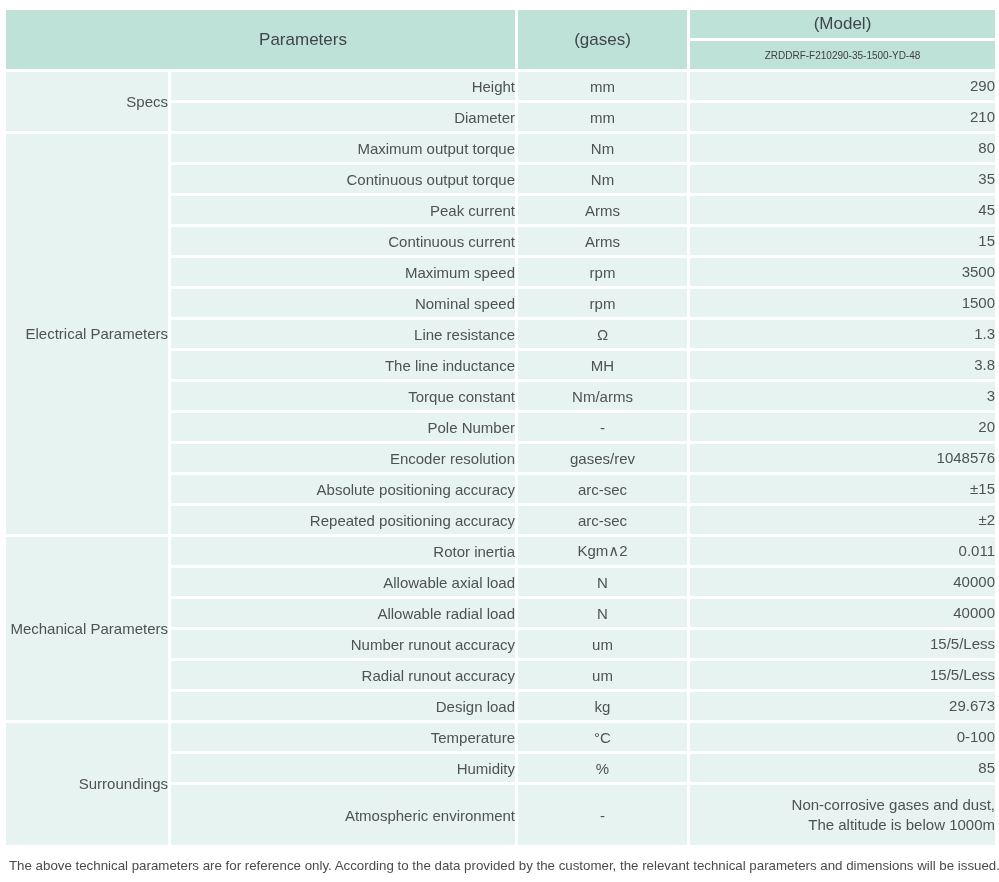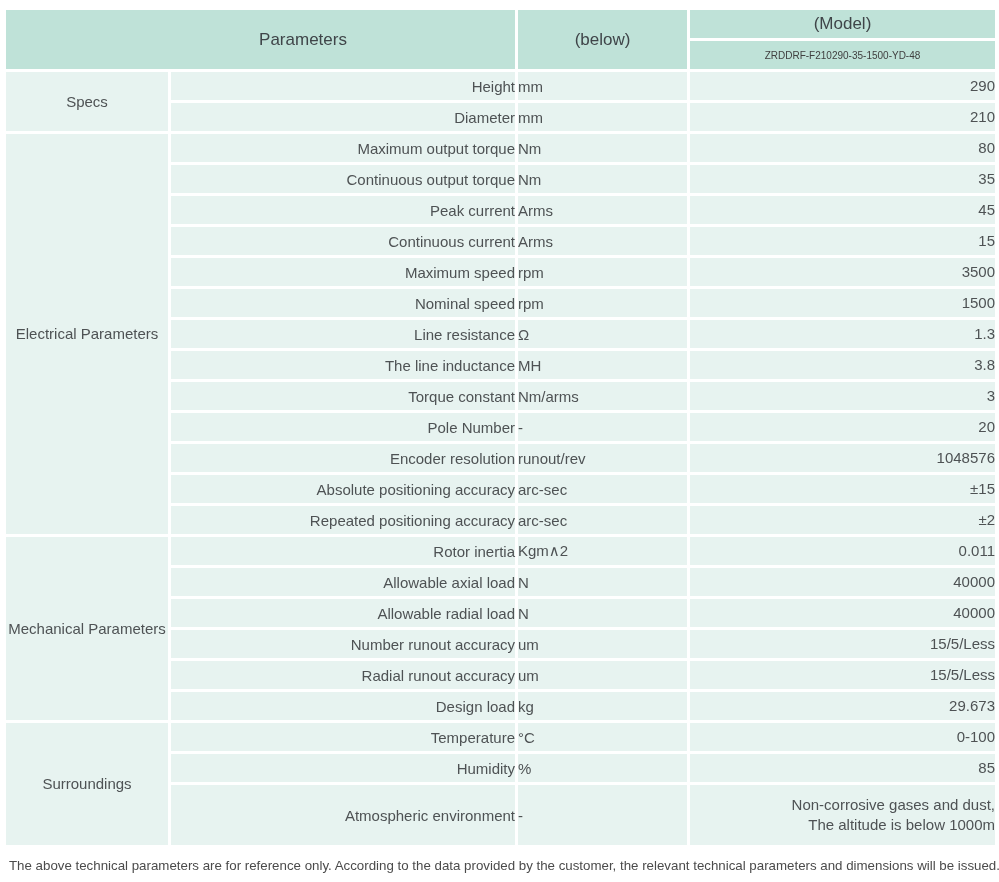--- a/index.html
+++ b/index.html
@@ -45,29 +45,30 @@
     color: #404040;
   }
   tbody td {
     background: #e7f3f0;
     color: #4e5254;
     font-size: 15px;
     height: 28px;
     vertical-align: middle;
   }
   td.section-cell {
-    text-align: center;
+    text-align: right;
     line-height: 1.3;
     margin-left: 35px;
   }
   td.param-cell {
     text-align: right;
     padding-left: 25px;
   }
   td.unit-cell {
+    text-align: center;
     margin-left: 44px;
   }
   td.value-cell {
     text-align: right;
     white-space: pre-line;
     line-height: 1.35;
   }
   tr.tall-row td {
     height: 60px;
   }
@@ -85,21 +86,21 @@
   <table class="spec-table">
     <colgroup>
       <col style="width:165px">
       <col style="width:347px">
       <col style="width:172px">
       <col style="width:308px">
     </colgroup>
     <thead>
       <tr>
         <th colspan="2" rowspan="2" class="parameters-head">Parameters</th>
-        <th rowspan="2">(below)</th>
+        <th rowspan="2">(gases)</th>
         <th>(Model)</th>
       </tr>
       <tr>
         <th class="model-value-head">ZRDDRF-F210290-35-1500-YD-48</th>
       </tr>
     </thead>
     <tbody>
         <tr>
           <td class="section-cell" rowspan="2">Specs</td>
           <td class="param-cell">Height</td>
@@ -157,21 +158,21 @@
           <td class="unit-cell">Nm/arms</td>
           <td class="value-cell">3</td>
         </tr>
         <tr>
           <td class="param-cell">Pole Number</td>
           <td class="unit-cell">-</td>
           <td class="value-cell">20</td>
         </tr>
         <tr>
           <td class="param-cell">Encoder resolution</td>
-          <td class="unit-cell">runout/rev</td>
+          <td class="unit-cell">gases/rev</td>
           <td class="value-cell">1048576</td>
         </tr>
         <tr>
           <td class="param-cell">Absolute positioning accuracy</td>
           <td class="unit-cell">arc-sec</td>
           <td class="value-cell">±15</td>
         </tr>
         <tr>
           <td class="param-cell">Repeated positioning accuracy</td>
           <td class="unit-cell">arc-sec</td>

